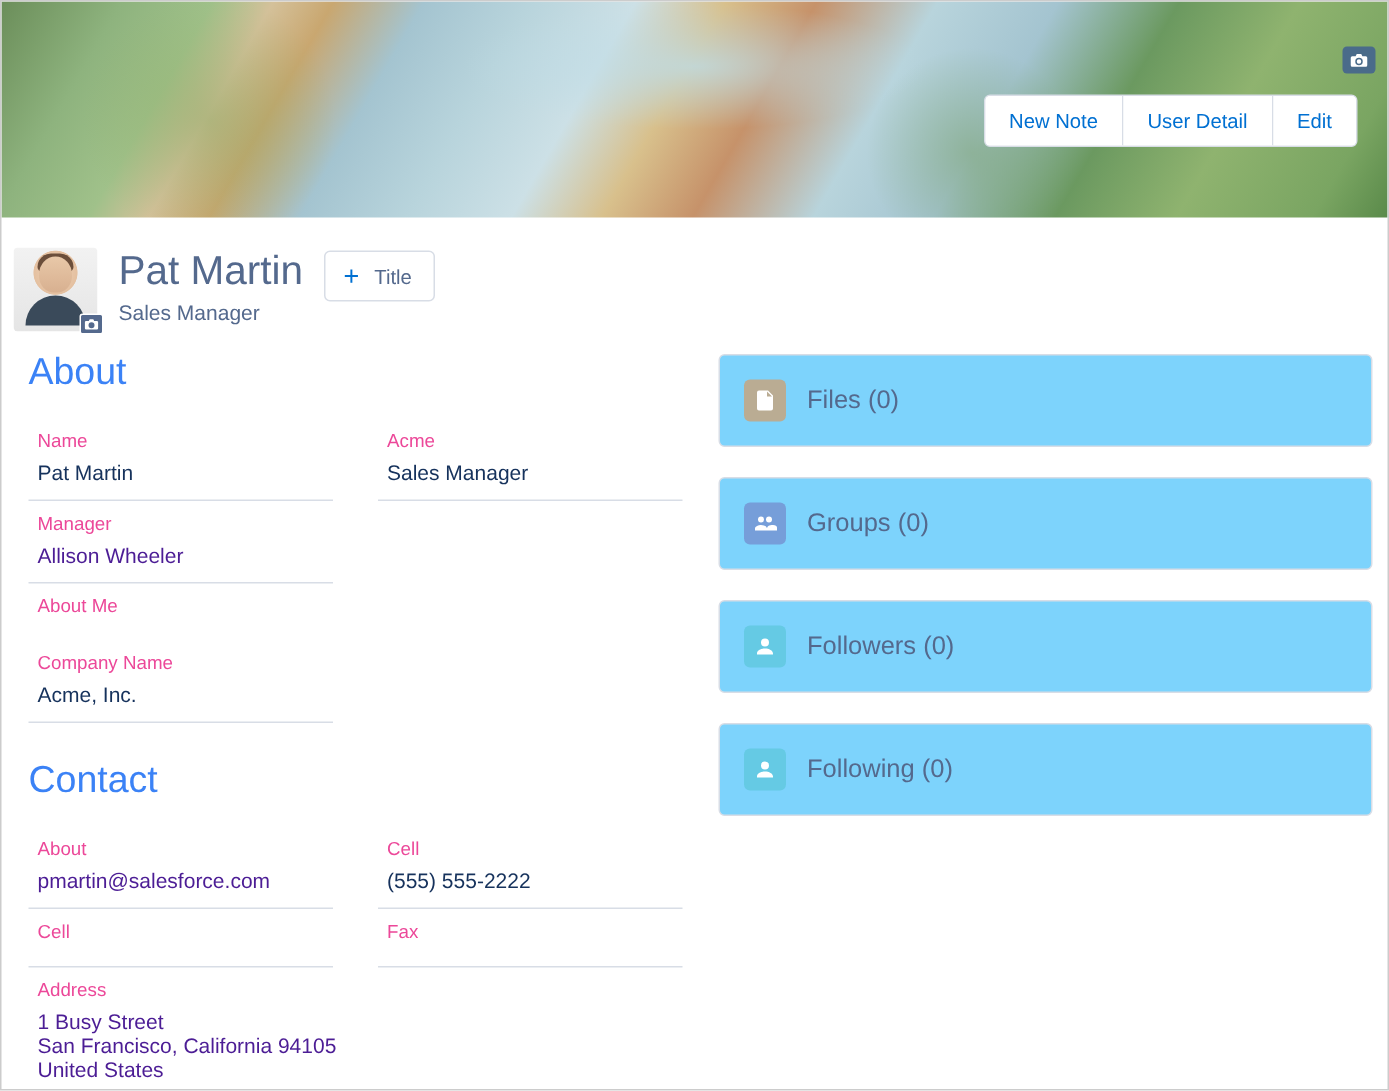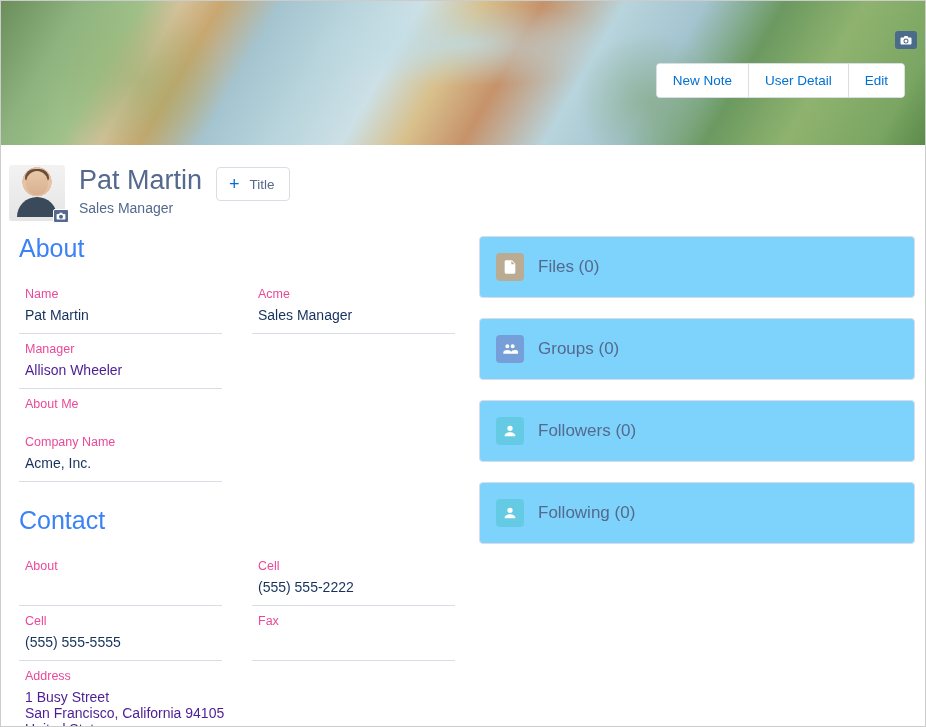--- a/index.html
+++ b/index.html
@@ -269,28 +269,28 @@
         <div class="field-label">Company Name</div>
         <div class="field-value">Acme, Inc.</div>
       </div>
     </div>
 
     <div class="section-gap"></div>
     <div class="section-title">Contact</div>
     <div class="field-grid">
       <div class="field">
         <div class="field-label">About</div>
+        <div class="field-value link">pmartin@salesforce.com</div>
       </div>
       <div class="field">
         <div class="field-label">Cell</div>
         <div class="field-value">(555) 555-2222</div>
       </div>
       <div class="field">
         <div class="field-label">Cell</div>
-        <div class="field-value">(555) 555-5555</div>
       </div>
       <div class="field">
         <div class="field-label">Fax</div>
         <div class="field-value"></div>
       </div>
       <div class="field no-border full">
         <div class="field-label">Address</div>
         <div class="field-value link">
           <span class="addr-line">1 Busy Street</span>
           <span class="addr-line">San Francisco, California 94105</span>

